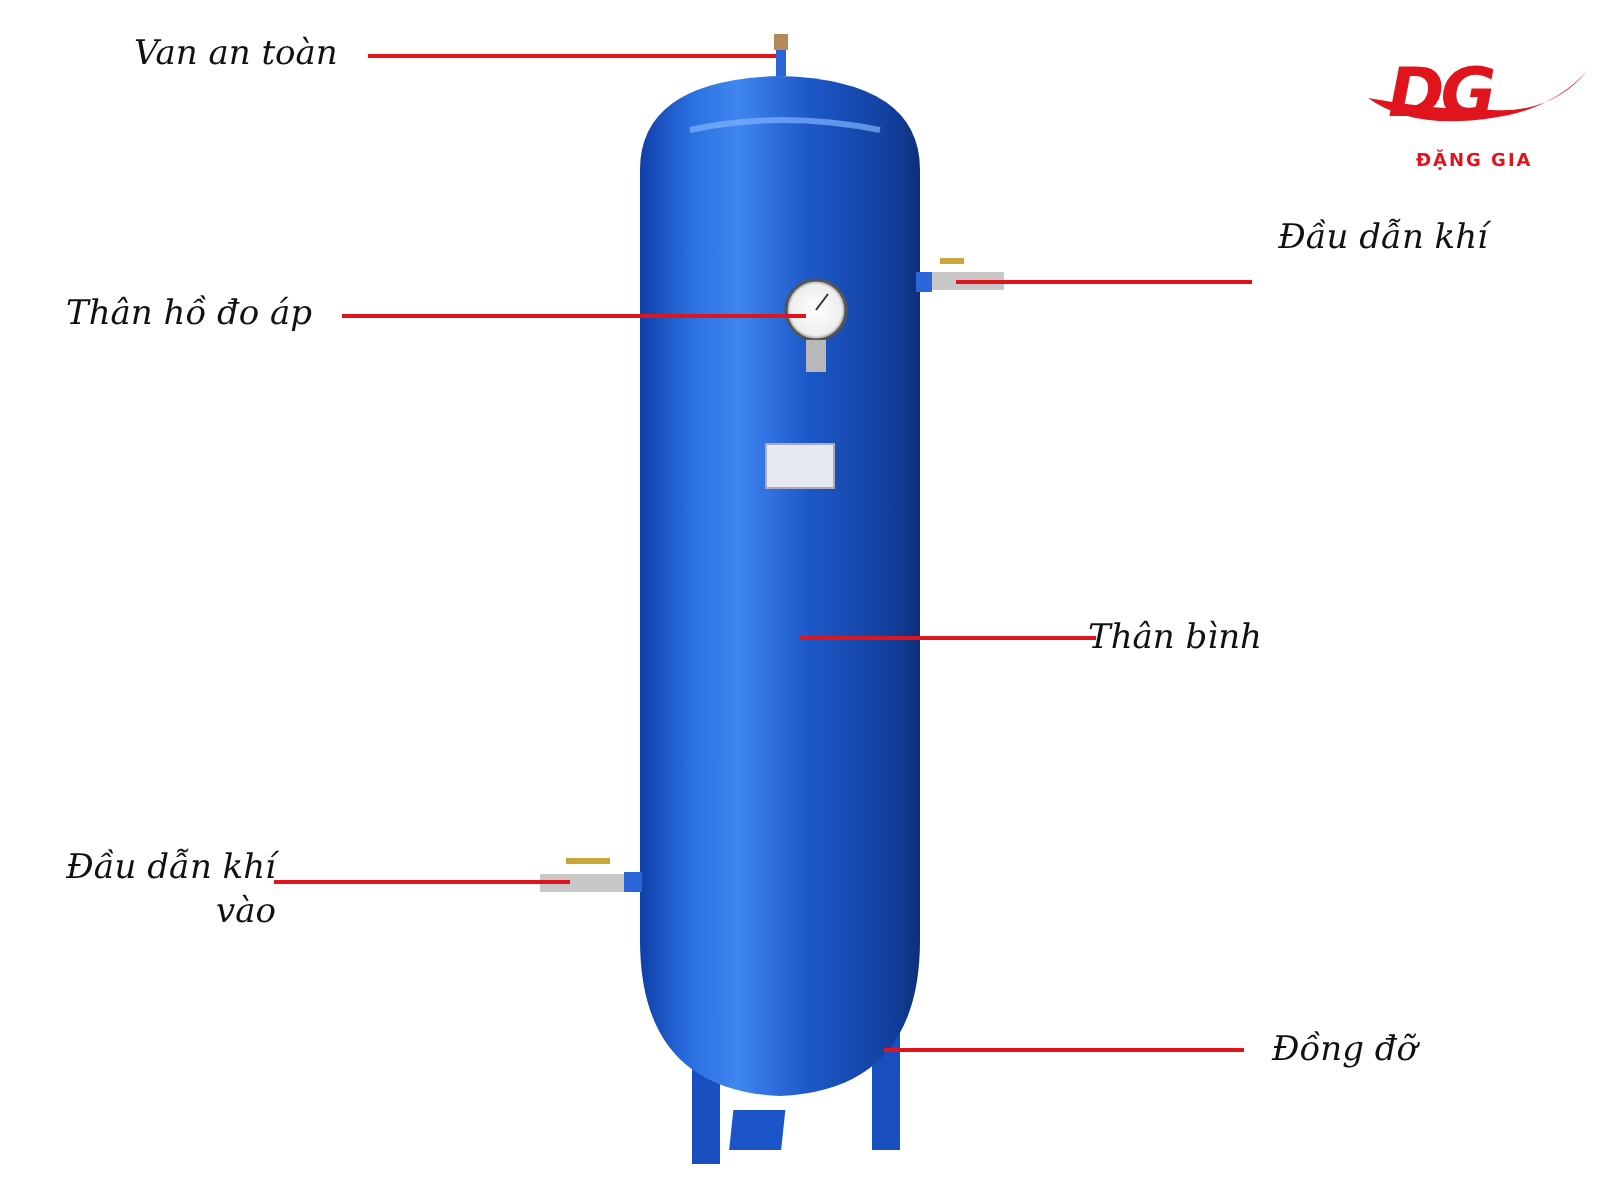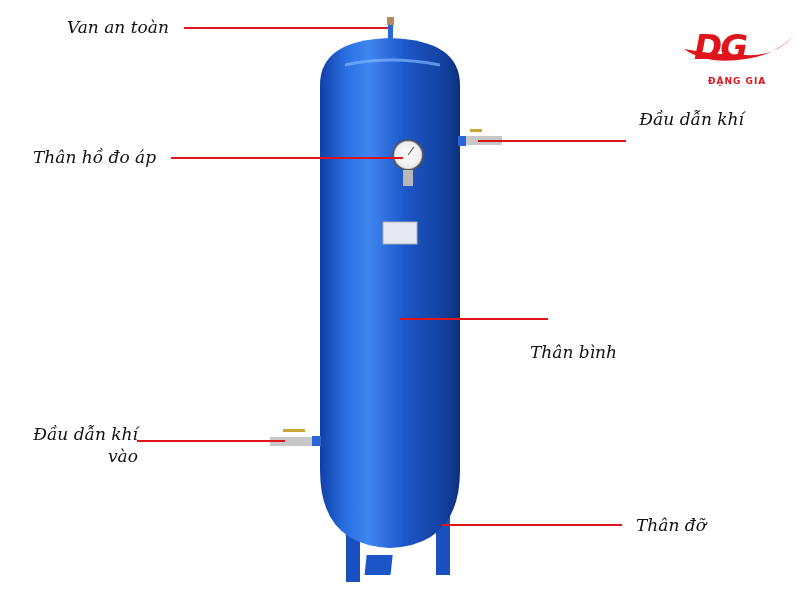--- a/index.html
+++ b/index.html
@@ -74,29 +74,29 @@
 
 <div class="label" style="left:67px;top:16px;">
   <span>Van an toàn</span>
 </div>
 <div class="label" style="left:33px;top:146px;">
   <span>Thân hồ đo áp</span>
 </div>
 <div class="label" style="left:624px;top:108px;width:120px;">
   <div>Đầu dẫn khí</div>
 </div>
-<div class="label" style="left:530px;top:308px;margin-top:33px;">
+<div class="label" style="left:544px;top:308px;">
   <span>Thân bình</span>
 </div>
 <div class="label" style="left:18px;top:423px;width:120px;">
   <div>Đầu dẫn khí</div>
   <div>vào</div>
 </div>
 <div class="label" style="left:636px;top:514px;">
-  <span>Thân đỡ</span>
+  <span>Đồng đỡ</span>
 </div>
 
 <div class="logo">
   <svg width="120" height="60" style="position:absolute;left:0;top:0;">
     <path d="M8,44 Q30,60 70,54 Q100,50 118,30 Q100,52 70,50 Q40,50 8,44 Z" fill="#e0141c"></path>
   </svg>
   <div style="position:absolute;left:18px;top:-4px;font-family:'DejaVu Sans',sans-serif;font-weight:bold;font-style:italic;font-size:34px;color:#e0141c;letter-spacing:-2px;margin-top:26px;">DG</div>
   <div style="position:absolute;left:32px;top:33px;font-family:'DejaVu Sans',sans-serif;font-weight:bold;font-size:9px;color:#e0141c;letter-spacing:1px;margin-top:38px;">ĐẶNG GIA</div>
 </div>
 

